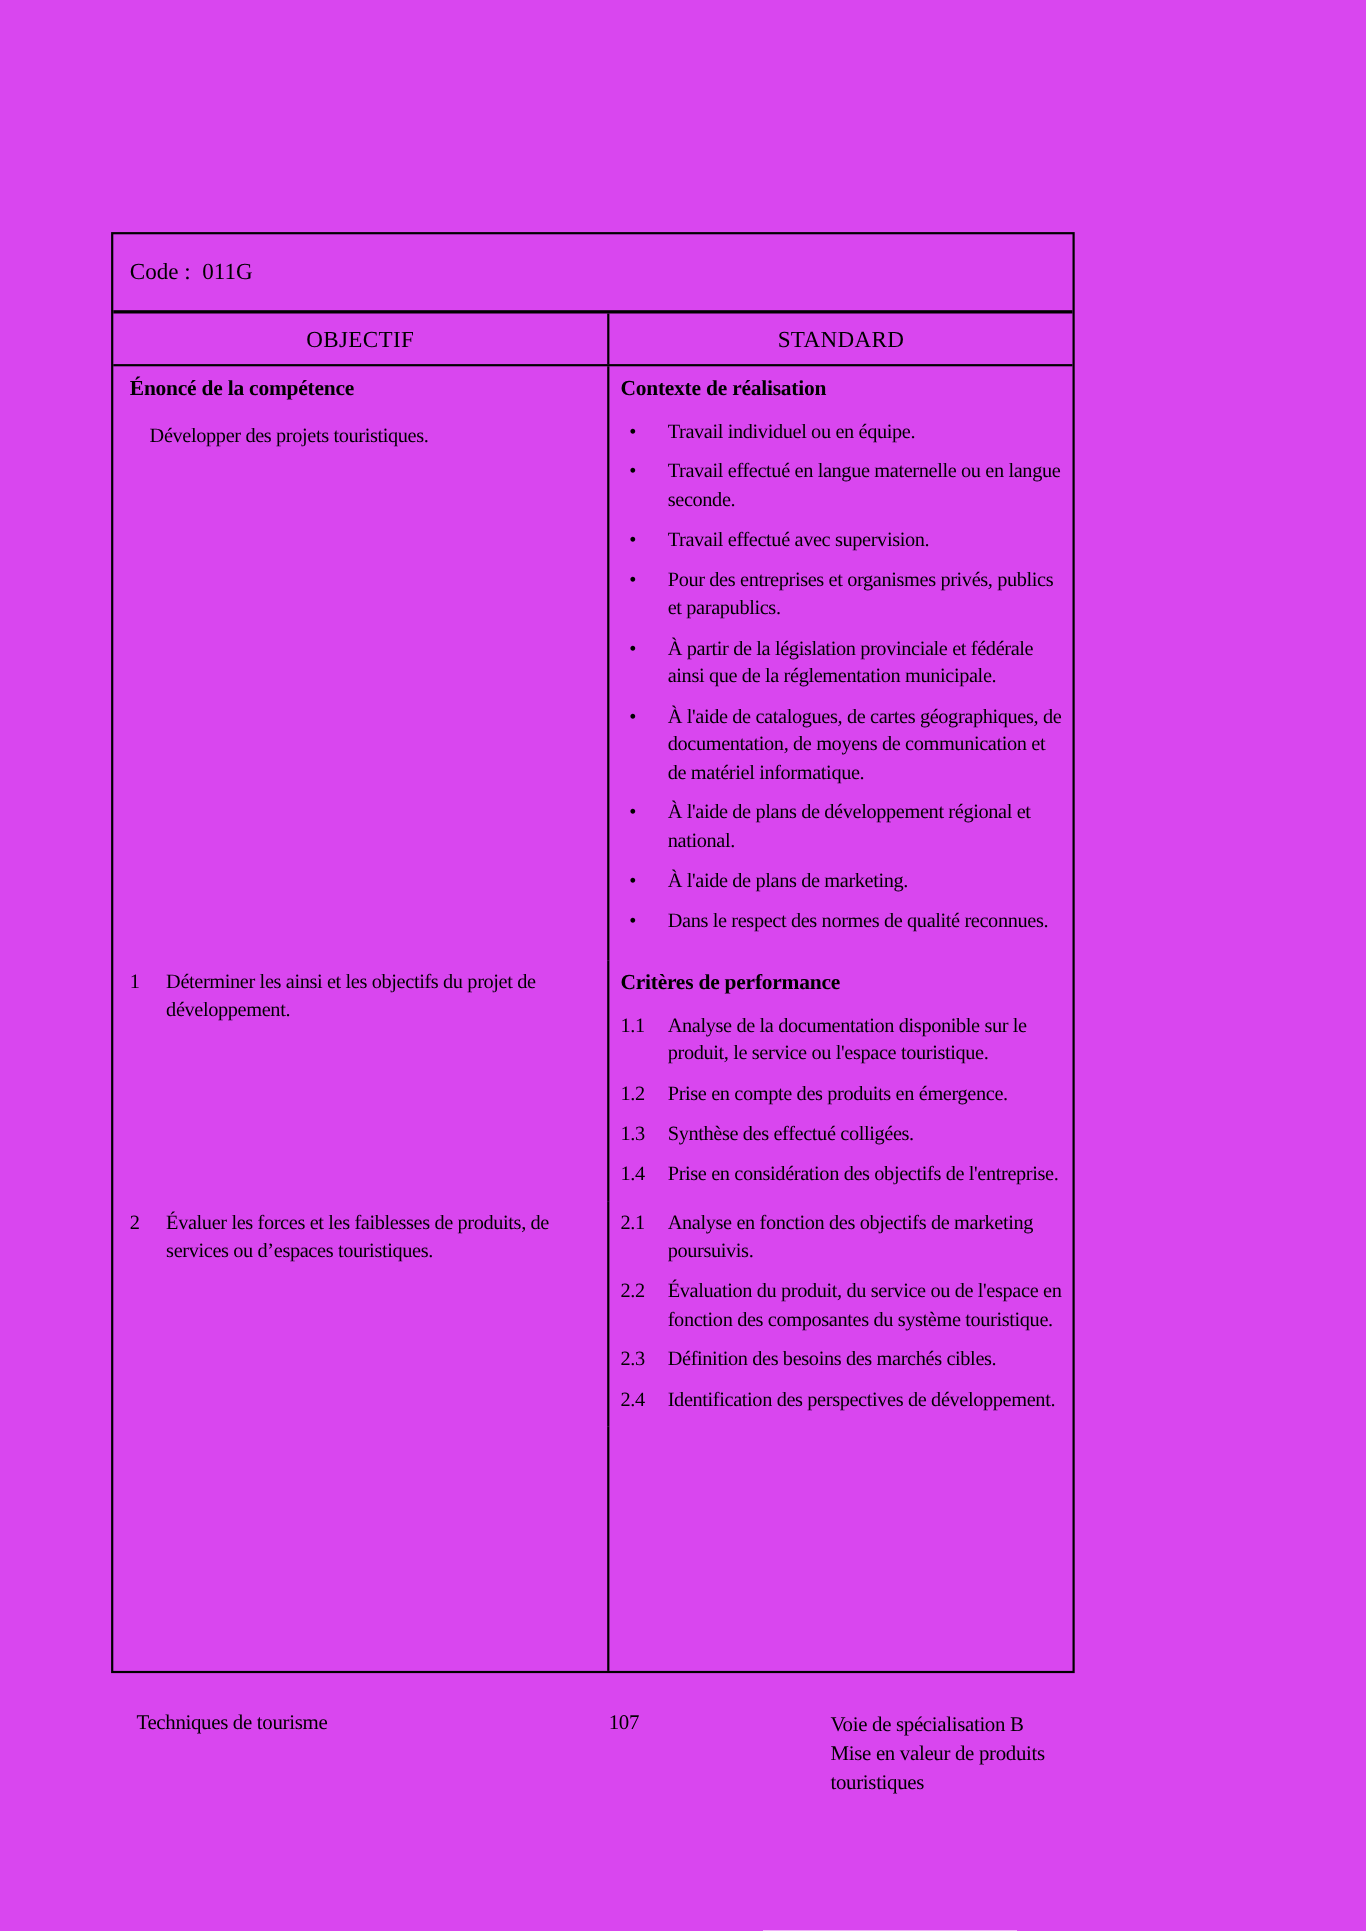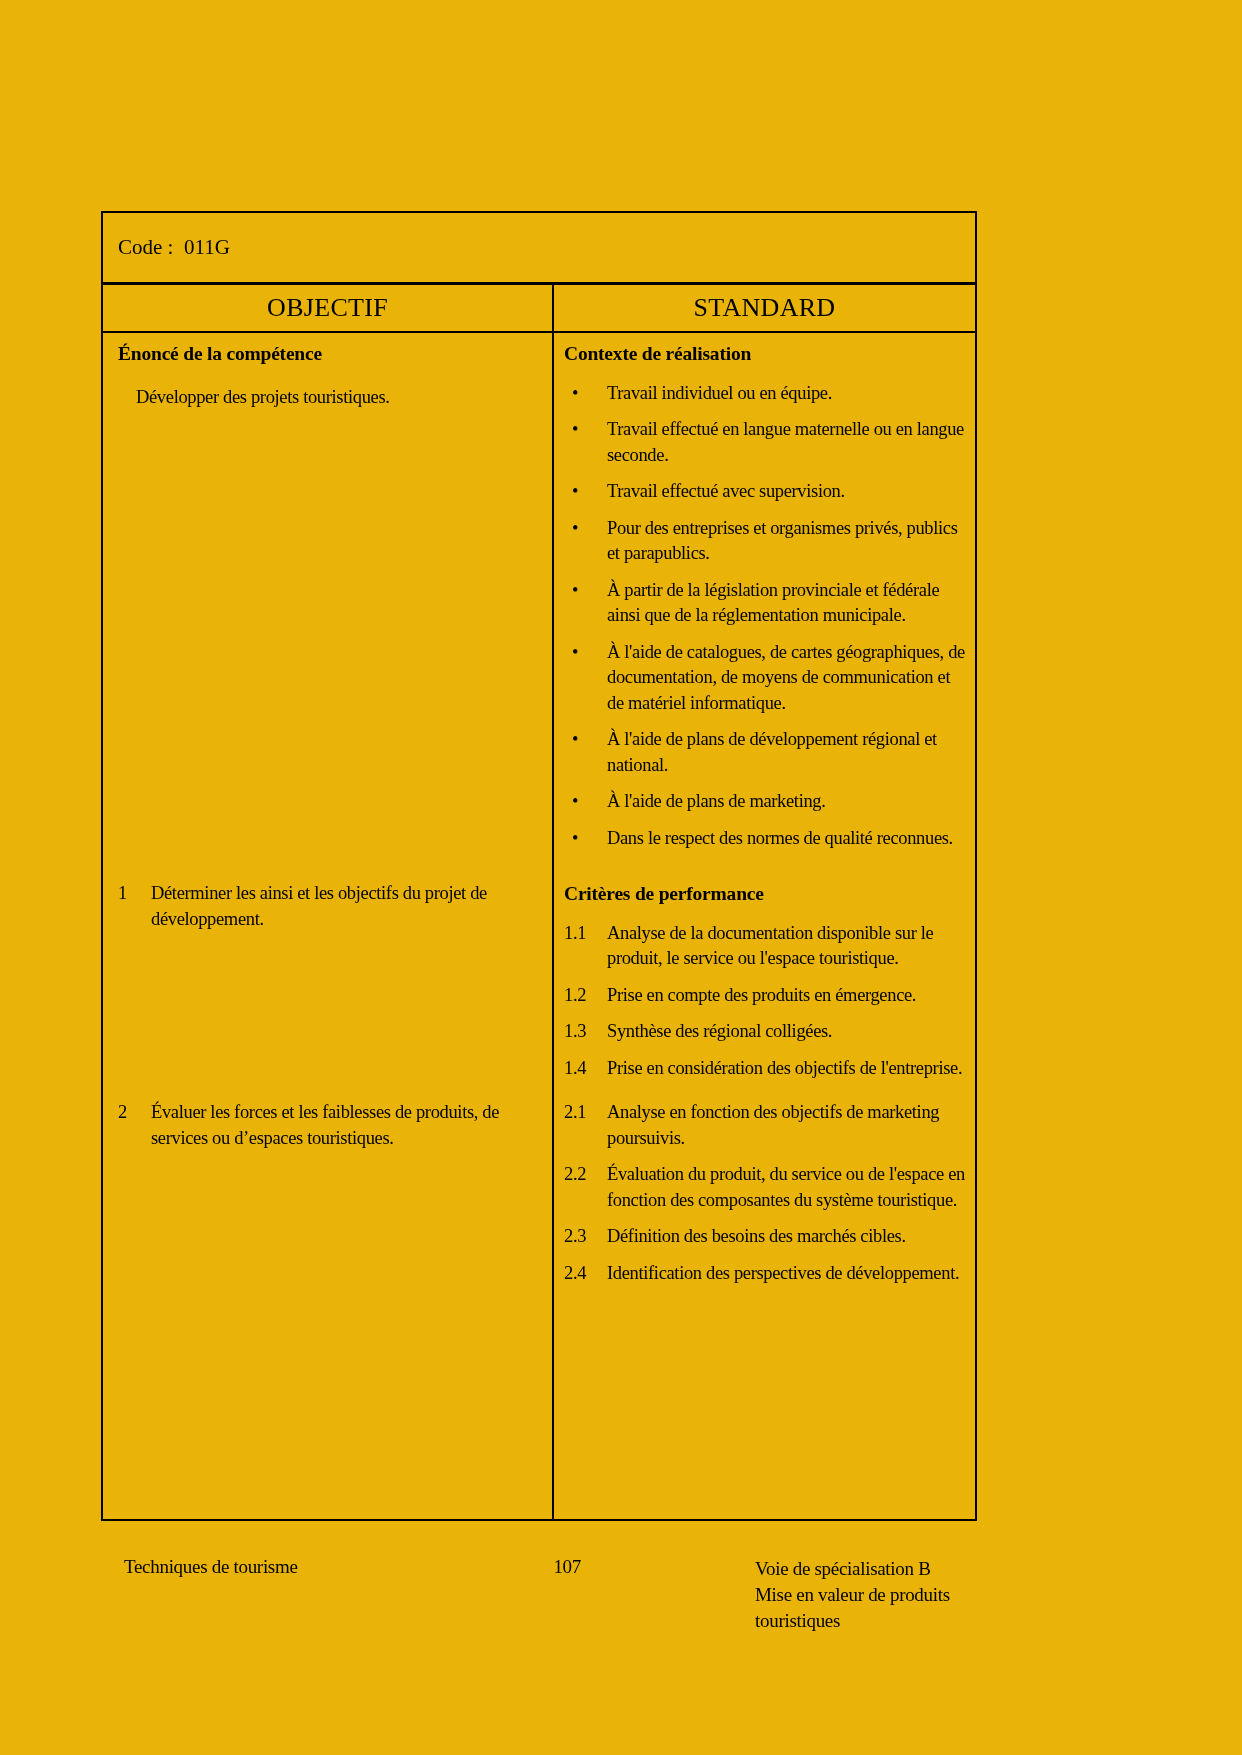--- a/index.html
+++ b/index.html
@@ -1,32 +1,32 @@
 <!DOCTYPE html>
 <html><head>
 <meta charset="utf-8">
 <style>
   html,body { margin:0; padding:0; background:#ffffff; }
   .page {
-    position:relative; width:1242px; height:1755px; background:#eab308;
+    position:relative; width:1242px; height:1755px; background:#d946ef;
     font-family:"Liberation Serif", serif; color:#000;
     overflow:hidden;
   }
   .doc-table {
     position:absolute; left:101px; top:211px; width:876px; height:1310px;
     border:2px solid #000; box-sizing:border-box;
     display:flex; flex-direction:column;
   }
   .code-row {
     height:72px; border-bottom:3px solid #000; box-sizing:border-box;
     display:flex; align-items:center; padding-left:15px;
     font-size:21px; white-space:pre;
   }
   .header-row { height:48px; border-bottom:2px solid #000; box-sizing:border-box; display:flex; }
-  .hcell { display:flex; align-items:center; justify-content:center; font-size:26px; letter-spacing:0.3px; }
+  .hcell { display:flex; align-items:center; justify-content:center; font-size:21px; letter-spacing:0.3px; }
   .hcell.hl { width:451px; border-right:2px solid #000; box-sizing:border-box; }
   .hcell.hr { flex:1; }
 
   .body-grid {
     flex:1; display:grid;
     grid-template-columns:451px 1fr;
     grid-template-rows:minmax(540px,auto) minmax(215px,auto) auto 1fr;
   }
   .cell { box-sizing:border-box; font-size:18.5px; line-height:25.5px; letter-spacing:-0.35px; }
   .cell.l { border-right:2px solid #000; padding:8px 12px 0 15px; }
@@ -142,21 +142,21 @@
               <span>Analyse de la documentation disponible sur le produit, le service ou l'espace touristique.</span>
             </li>
 
             <li class="crit-item">
               <span class="num">1.2</span>
               <span>Prise en compte des produits en émergence.</span>
             </li>
 
             <li class="crit-item">
               <span class="num">1.3</span>
-              <span>Synthèse des régional colligées.</span>
+              <span>Synthèse des effectué colligées.</span>
             </li>
 
             <li class="crit-item">
               <span class="num">1.4</span>
               <span>Prise en considération des objectifs de l'entreprise.</span>
             </li>
           </ul>
       </div>
 
       <div class="cell l">

